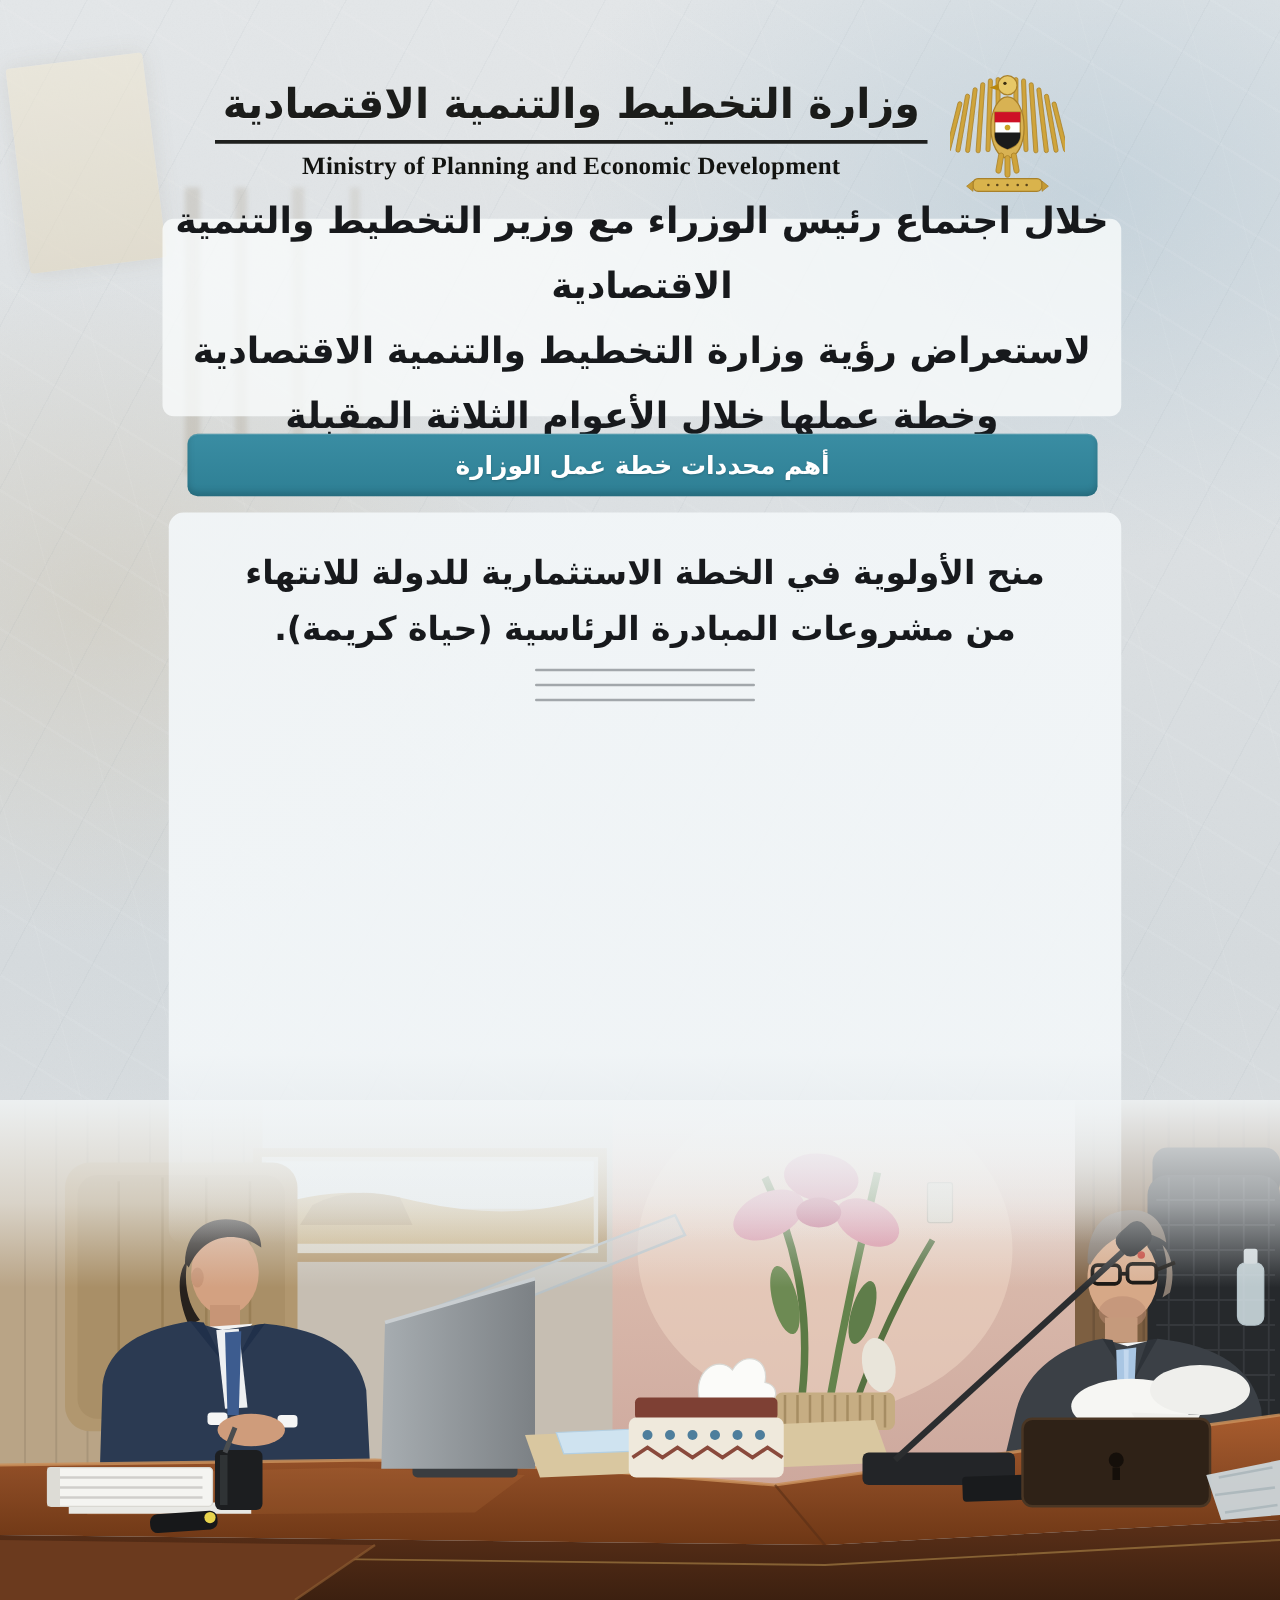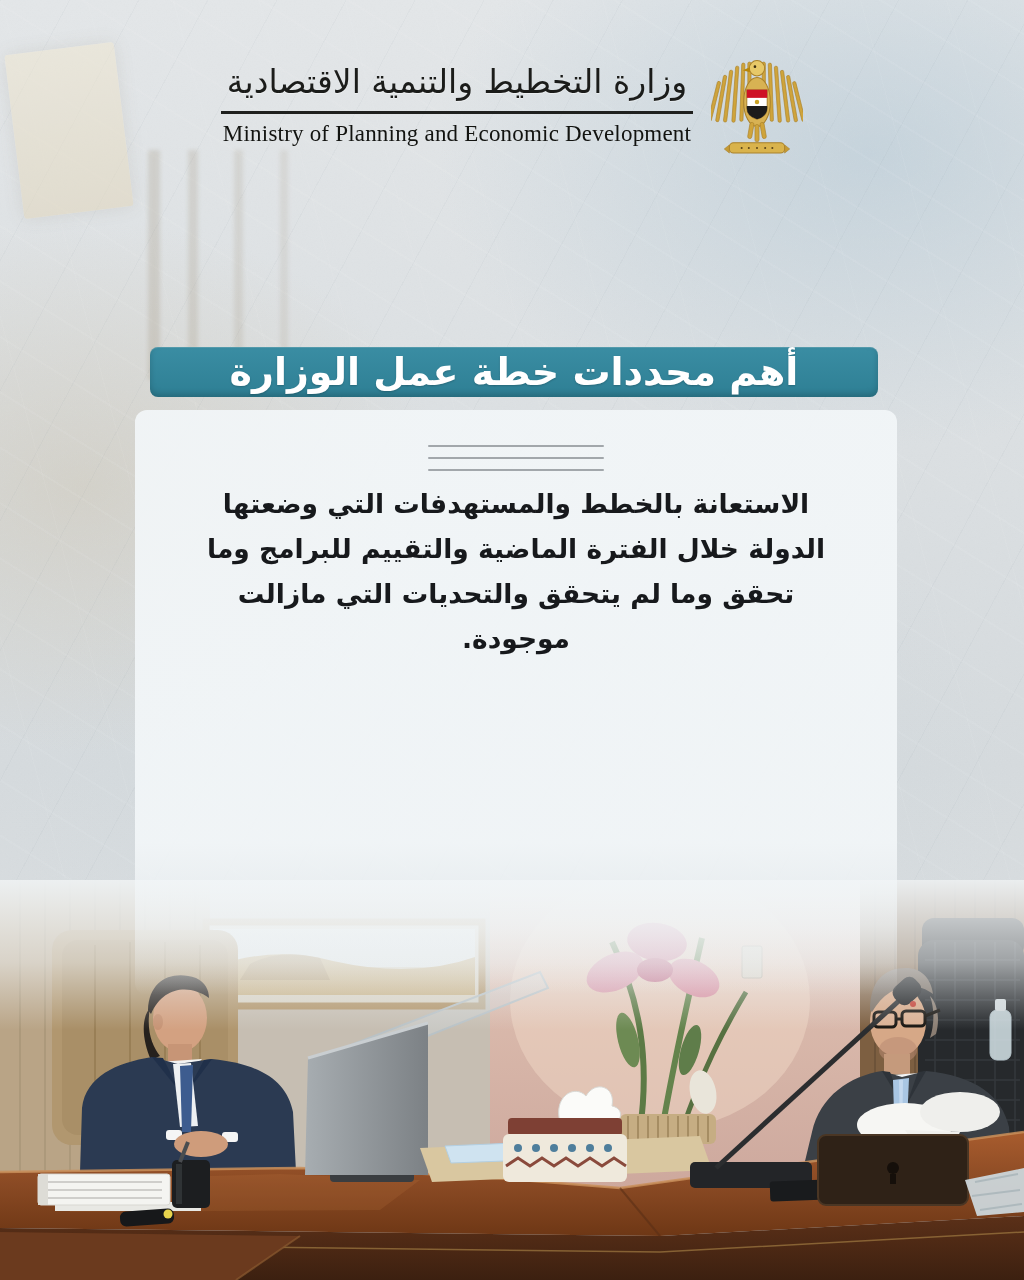--- a/index.html
+++ b/index.html
@@ -45,28 +45,28 @@
     filter:blur(2px);
   }
   
   .logo-row{
     position:absolute;top:52px;left:0;right:0;
     display:flex;justify-content:center;align-items:center;gap:18px;
   }
   .logo-text{text-align:center;}
   .calligraphy{
     direction:rtl;white-space:nowrap;
-    font-size:33px;font-weight:normal;color:#1b1c1a;
+    font-size:33px;font-weight:bold;color:#1b1c1a;
     padding:0 6px 10px 6px;
     border-bottom:3px solid #1f201e;
     text-shadow:0 1px 0 rgba(255,255,255,.4);
   }
   .ministry-en{
     font-family:"Liberation Serif",serif;
-    font-weight:normal;font-size:23px;color:#121310;
+    font-weight:bold;font-size:20px;color:#121310;
     padding-top:7px;letter-spacing:.2px;white-space:nowrap;
   }
   
   .title-box{
     position:absolute;left:130px;top:175px;width:767px;height:158px;
     background:rgba(249,251,251,.8);
     border-radius:9px;
     display:flex;align-items:center;justify-content:center;
   }
   .title-text{
@@ -75,21 +75,21 @@
   }
   
   .banner{
     position:absolute;left:150px;top:347px;width:728px;height:50px;
     background:linear-gradient(var(--banner),#2e7f94);
     border-radius:8px;
     box-shadow:inset 0 -3px 6px rgba(0,0,0,.18), inset 0 1px 0 rgba(255,255,255,.15);
     display:flex;align-items:center;justify-content:center;
   }
   .banner-text{
-    direction:rtl;color:#fff;font-weight:bold;font-size:38px;
+    direction:rtl;color:#fff;font-weight:bold;font-size:20px;
     text-shadow:0 1px 2px rgba(0,0,0,.2);
   }
   
   .content-box{
     position:absolute;left:135px;top:410px;width:762px;height:585px;
     border-radius:12px;
     background:linear-gradient(to bottom,
       rgba(242,246,248,.93) 0%, rgba(242,246,248,.93) 74%,
       rgba(242,246,248,.55) 88%, rgba(242,246,248,0) 100%);
     padding:0;z-index:5;
@@ -174,20 +174,25 @@
       <g fill="#5a451a">
           <circle cx="30" cy="93" r="1"></circle>
           <circle cx="37" cy="93" r="1"></circle>
           <circle cx="45" cy="93" r="1"></circle>
           <circle cx="53" cy="93" r="1"></circle>
           <circle cx="60" cy="93" r="1"></circle>
         </g>
     </svg>
   </div>
 
+  <div class="title-box">
+    <div class="title-text">خلال اجتماع رئيس الوزراء مع وزير التخطيط والتنمية الاقتصادية
+لاستعراض رؤية وزارة التخطيط والتنمية الاقتصادية
+وخطة عملها خلال الأعوام الثلاثة المقبلة</div>
+  </div>
 
   <div class="banner">
     <div class="banner-text">أهم محددات خطة عمل الوزارة</div>
   </div>
 
   <svg class="photo" viewBox="0 0 1024 400">
     <defs>
       <linearGradient id="woodTop" x1="0" y1="0" x2="0" y2="1">
         <stop offset="0" stop-color="#a85c2e"></stop>
           <stop offset="0.5" stop-color="#8a4a24"></stop>
@@ -379,20 +384,20 @@
     <g>
       <rect x="120" y="330" width="54" height="15" rx="6" fill="#17181a" transform="rotate(-4 147 337)"></rect>
       <circle cx="168" cy="334" r="4.5" fill="#e8d44d"></circle>
     </g>
 
     <rect x="0" y="0" width="1024" height="150" fill="url(#fadeGrad)"></rect>
   </svg>
 
   <div class="content-box">
     <div class="points">
+      <p class="point">منح الأولوية في الخطة الاستثمارية للدولة للانتهاء من مشروعات المبادرة الرئاسية  (حياة كريمة).</p>
       <div class="pt-divider"></div>
       <div class="pt-divider"></div>
       <div class="pt-divider"></div>
-      <p class="point">الاستعانة بالخطط والمستهدفات التي وضعتها الدولة خلال الفترة الماضية والتقييم للبرامج وما تحقق وما لم يتحقق والتحديات التي مازالت موجودة.</p>
     </div>
   </div>
 
 </div>
 
 </body></html>

